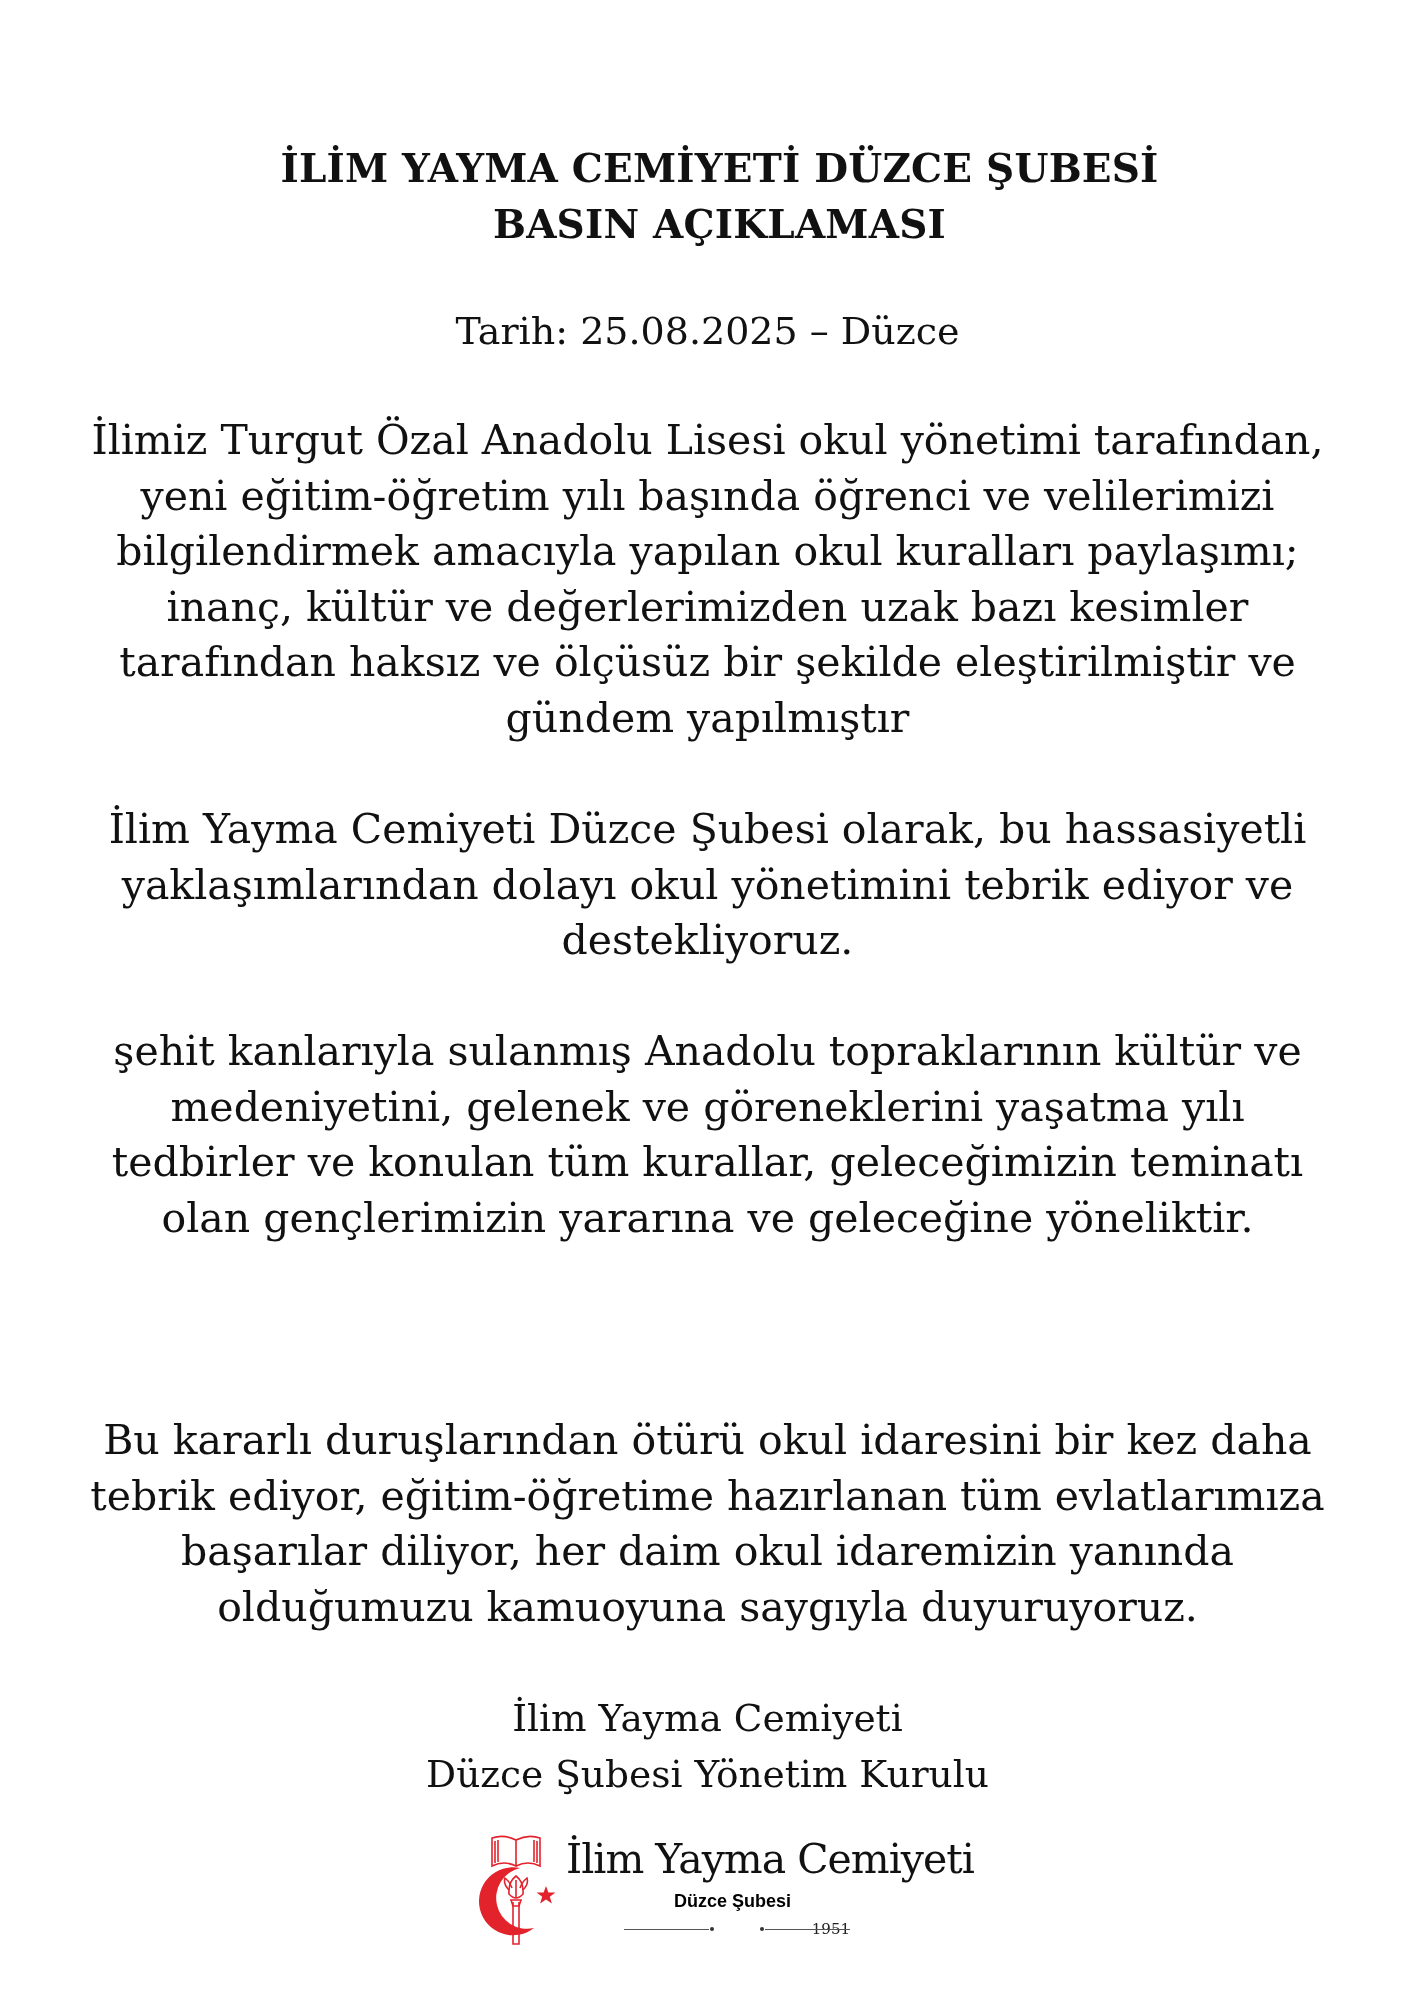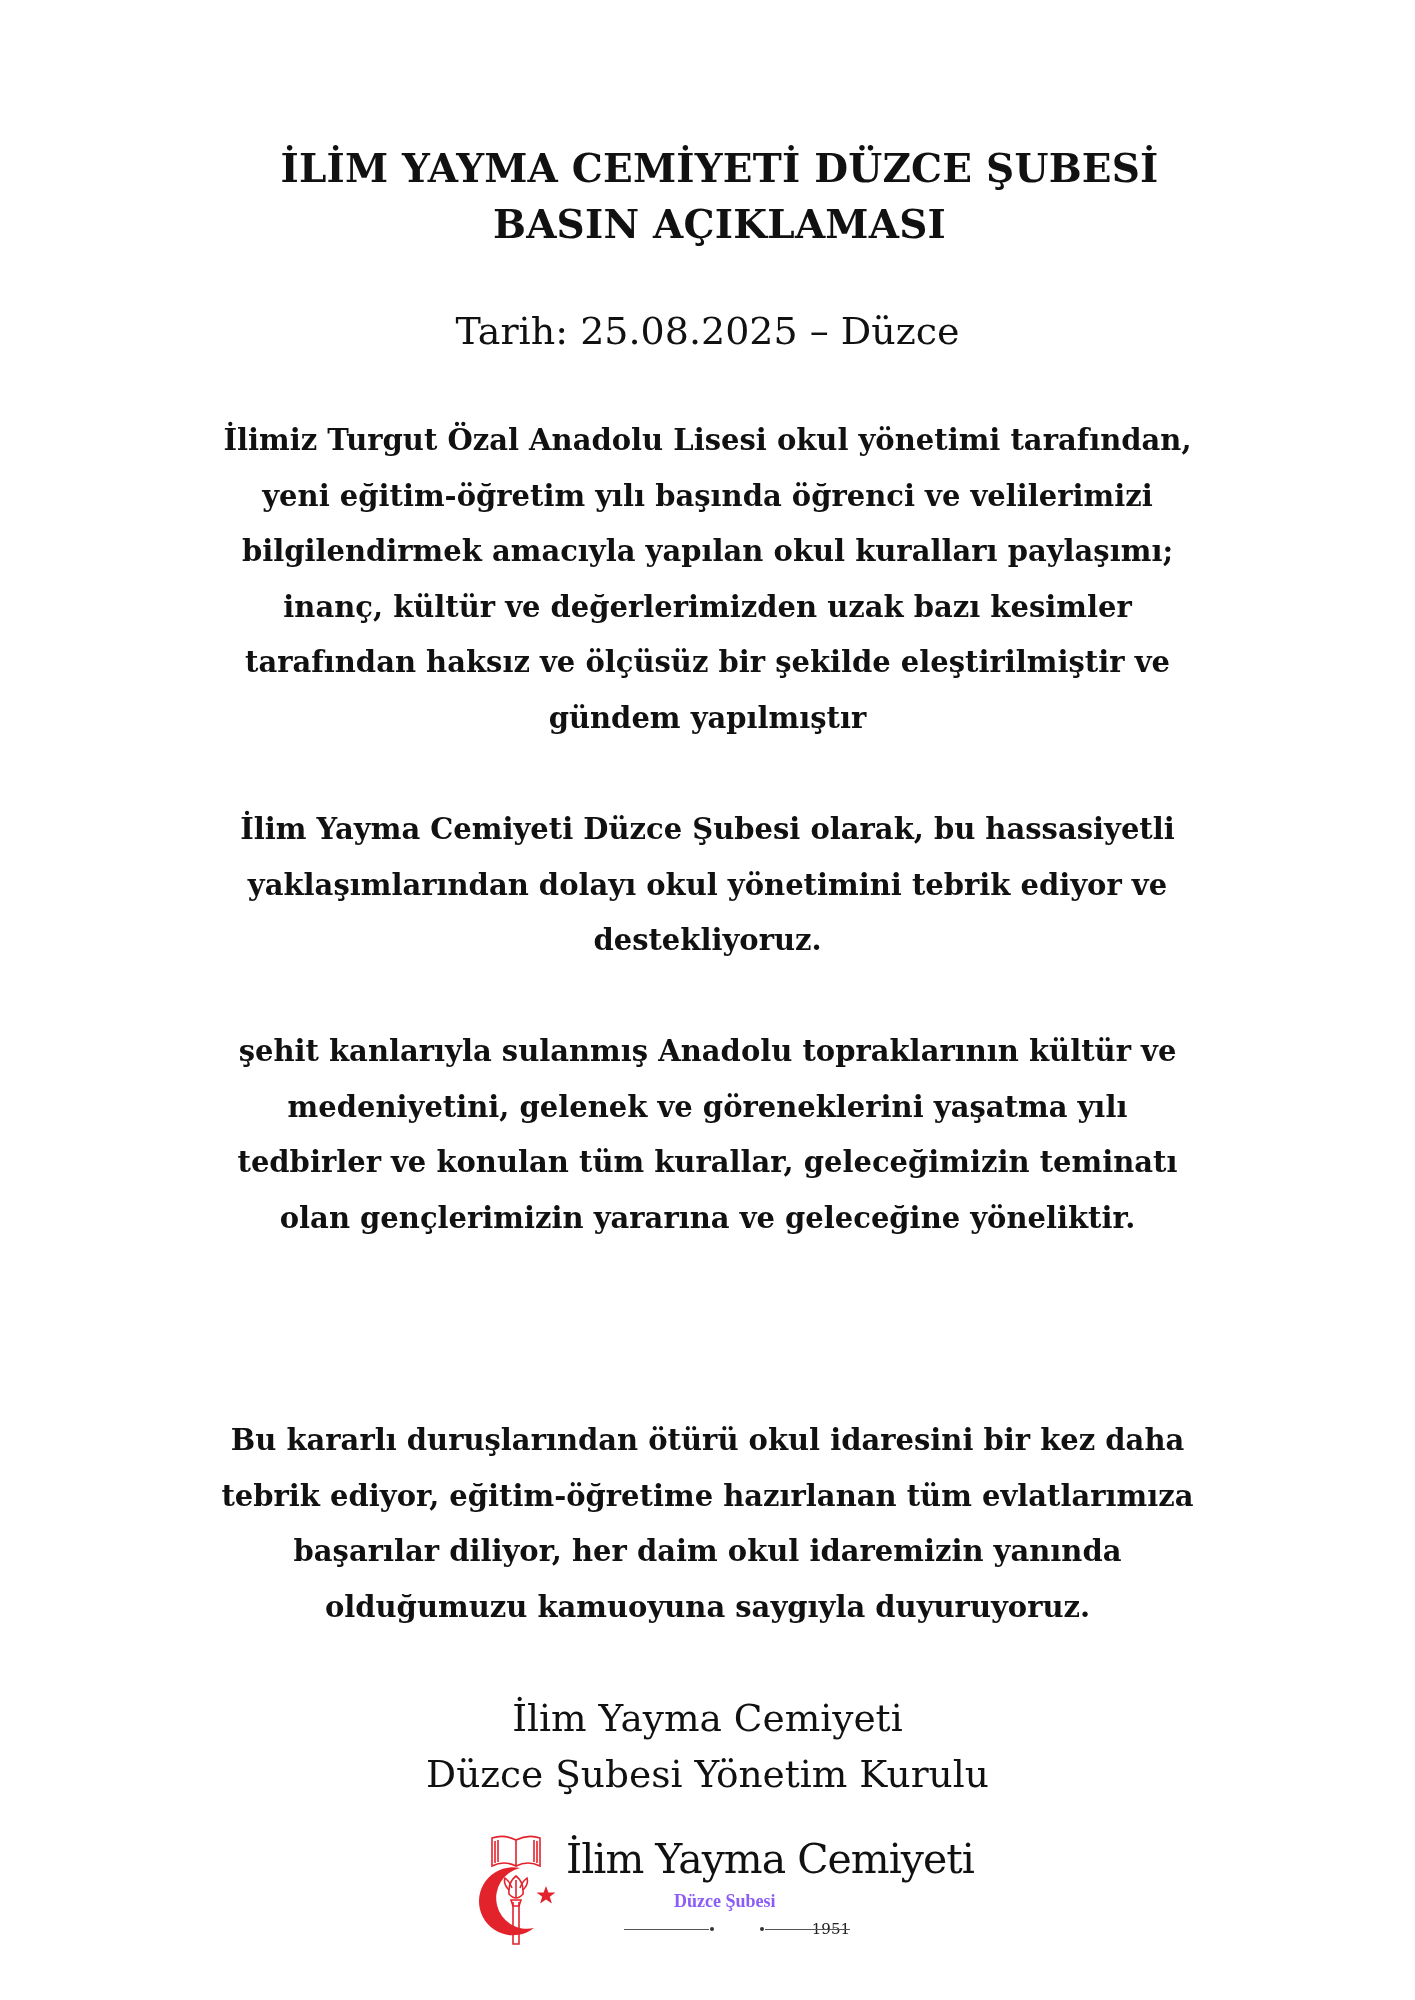--- a/index.html
+++ b/index.html
@@ -35,23 +35,22 @@
       line-height: 56px;
       letter-spacing: 0.2px;
     }
     .title div { white-space: nowrap; padding-left: 24px; }
     .date {
       top: 303px;
       font-size: 38px;
       line-height: 56px;
     }
     .para {
-      font-size: 29px;
+      font-size: 41px;
       line-height: 55.5px;
-      font-weight: bold;
     }
     .para div { white-space: nowrap; }
     #p1 { top: 413px; }
     #p2 { top: 802px; }
     #p3 { top: 1024px; }
     #p4 { top: 1413px; }
     .signature {
       top: 1690px;
       font-size: 37.5px;
       line-height: 56px;
@@ -81,25 +80,25 @@
       font-size: 41px;
       line-height: 50px;
       color: #111;
       letter-spacing: -1px;
       white-space: nowrap;
     }
     .logo-branch {
       position: absolute;
       left: 196px;
       top: 58px;
-      font-family: Liberation Serif, serif;
+      font-family: Liberation Sans, sans-serif;
       font-weight: bold;
       font-size: 18px;
       line-height: 22px;
-      color: #8b5cf6;
+      color: #000000;
       white-space: nowrap;
     }
     .logo-year-row {
       position: absolute;
       left: 146px;
       top: 86px;
       width: 226px;
       height: 22px;
     }
     .logo-line {

